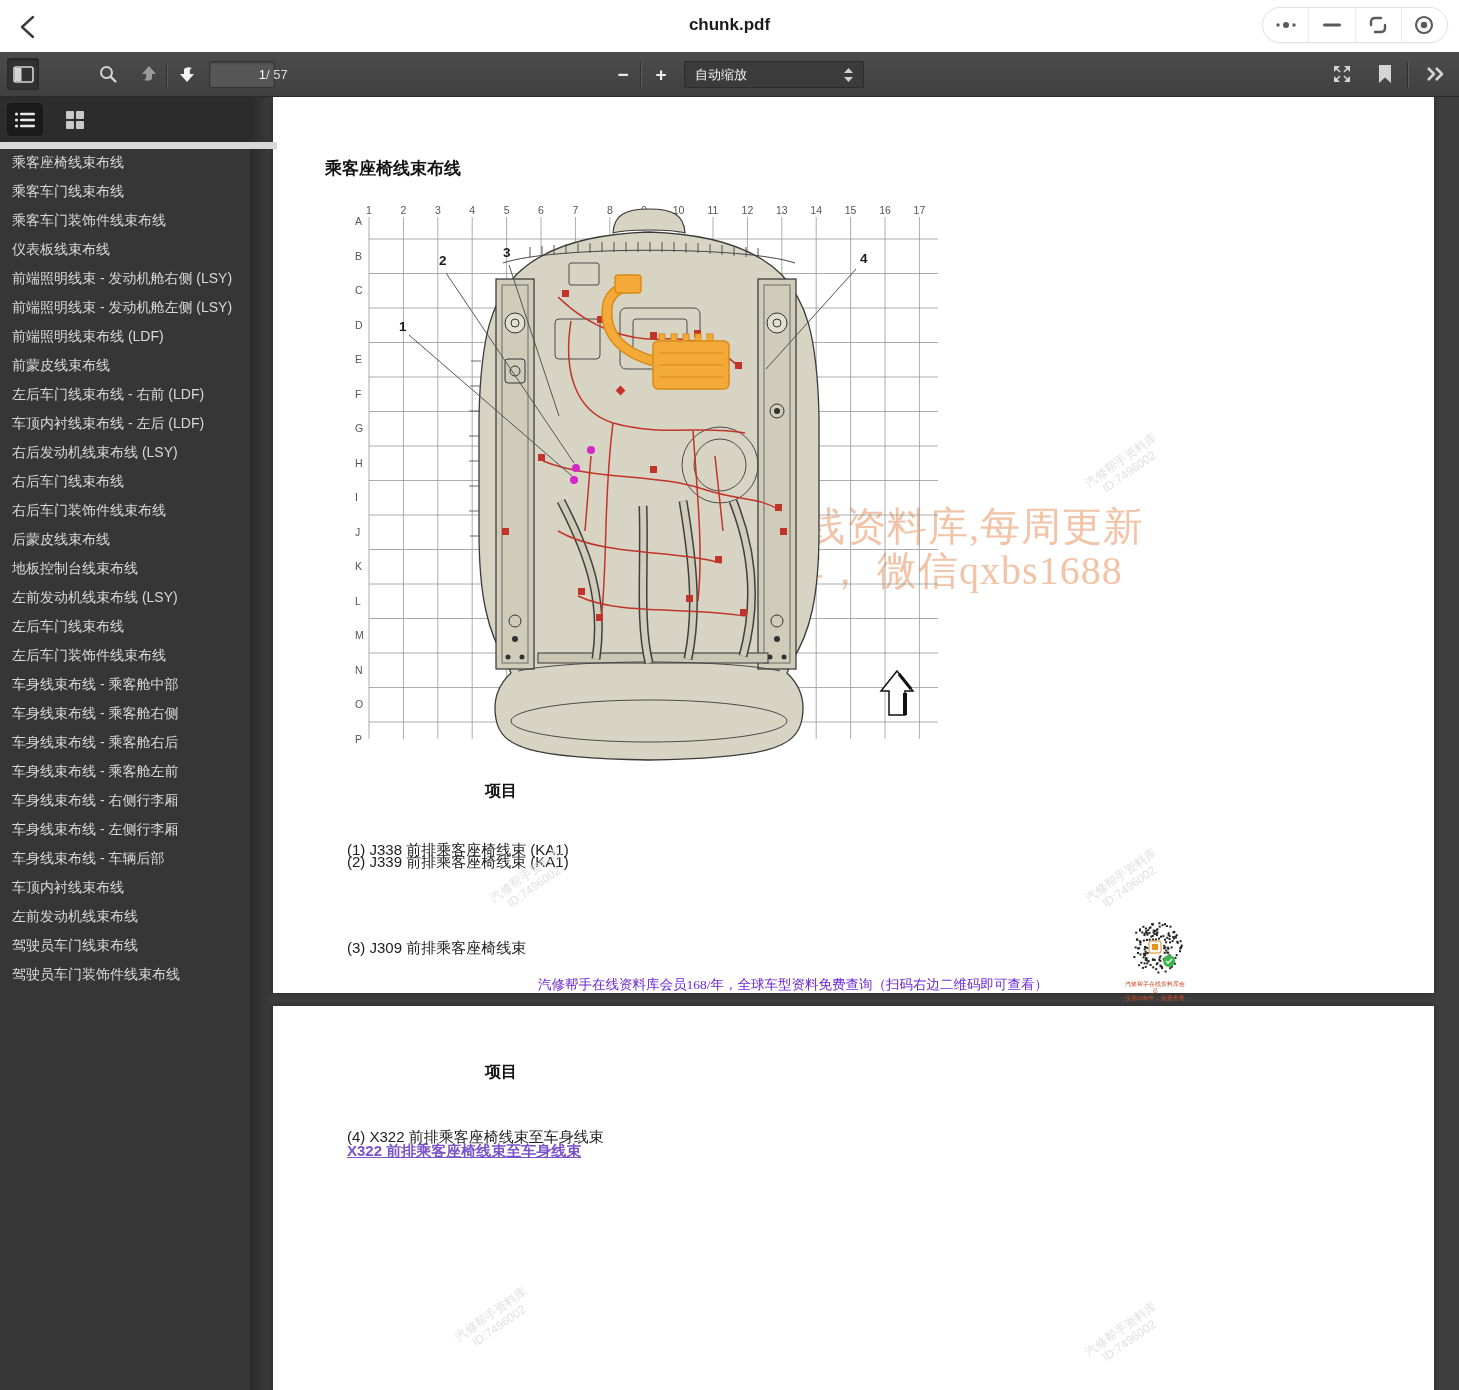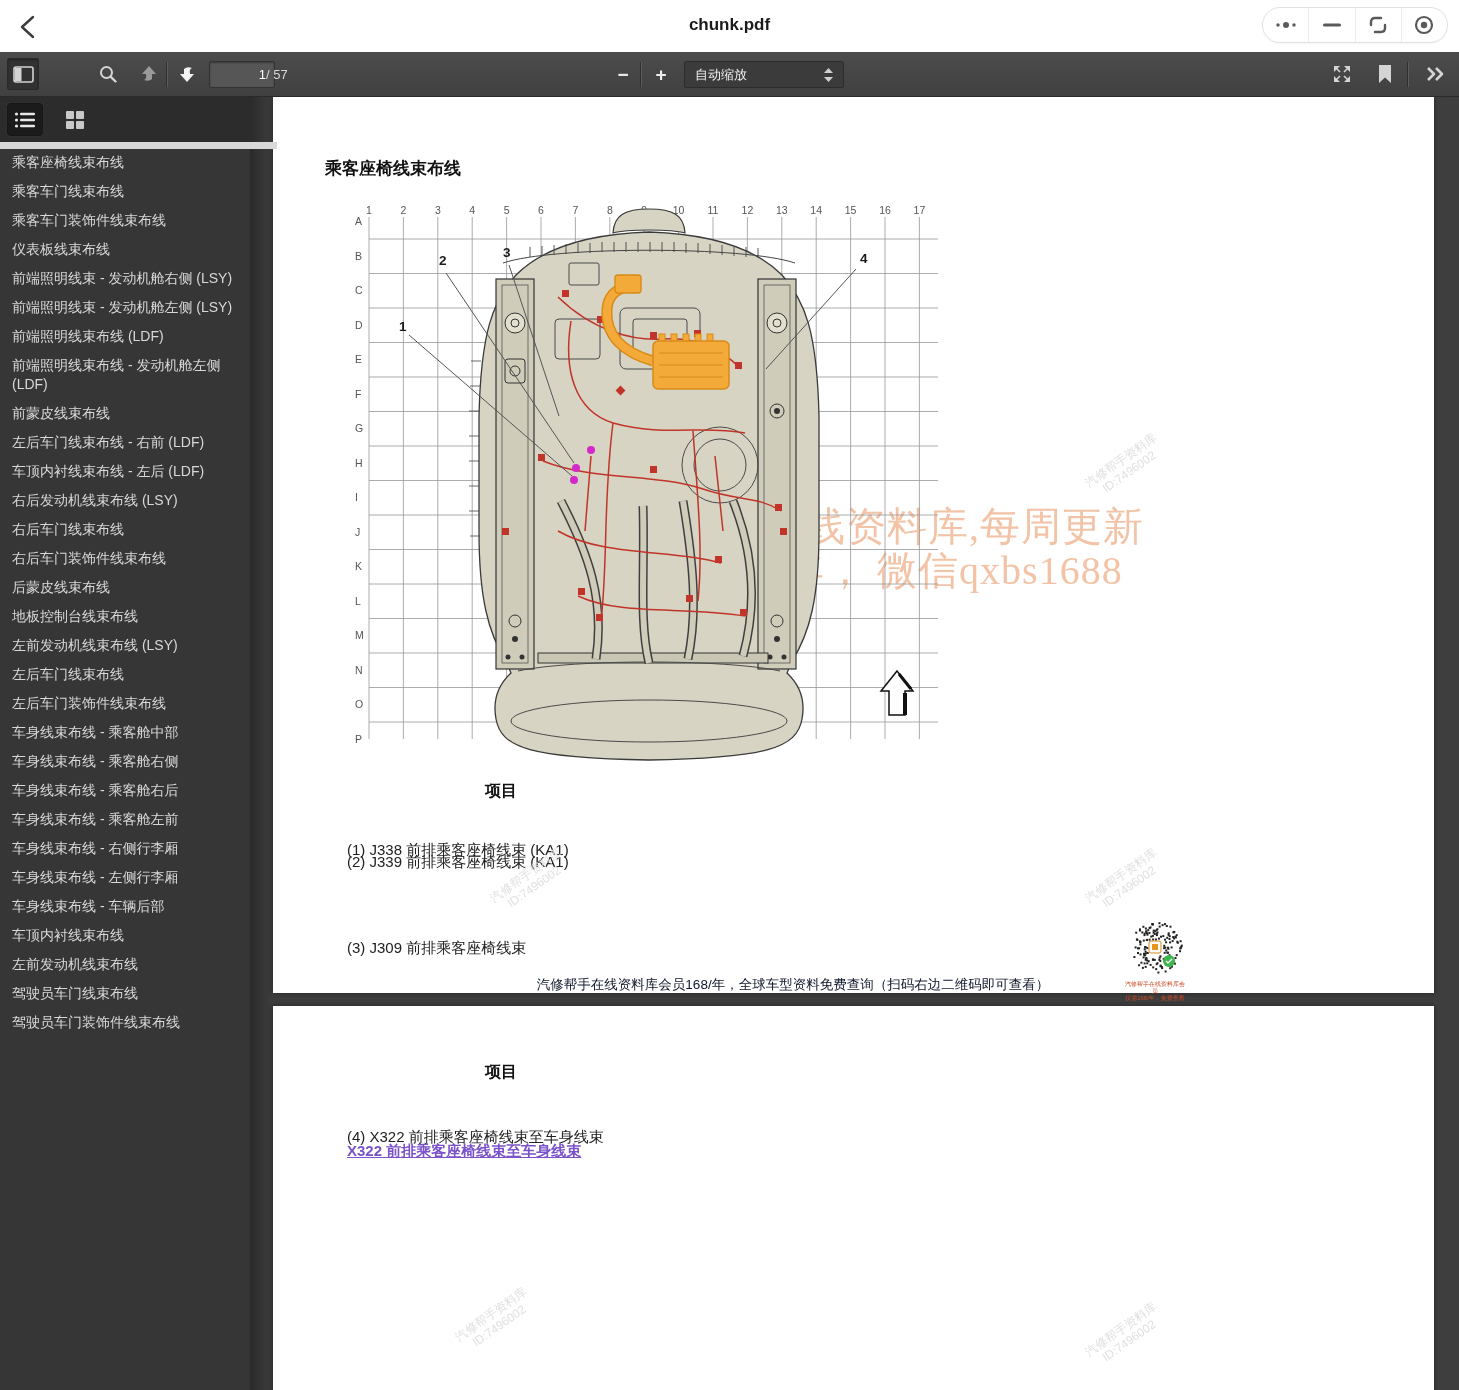--- a/index.html
+++ b/index.html
@@ -23,21 +23,21 @@
   .tb-sep { position:absolute; top:10px; width:1px; height:25px; background:#5c5c5c; box-shadow:-1px 0 0 #2f2f2f; }
   .tb-btn { position:absolute; top:6px; width:32px; height:32px; border-radius:2px;
     display:flex; align-items:center; justify-content:center; cursor:pointer; }
   .tb-btn.toggled { background:#323232; border:1px solid #2a2a2a; box-shadow:inset 0 1px 2px rgba(0,0,0,.35); }
   .page-input { position:absolute; left:209px; top:9px; width:66px; height:27px;
     background:#565656; border:1px solid #333; border-radius:2px; color:#fff;
     font-size:13px; text-align:right; padding-right:8px; box-shadow:inset 0 1px 2px rgba(0,0,0,.35);
     font-family:"Liberation Sans", sans-serif; }
   .page-count { position:absolute; left:266px; top:15px; color:#d8d8d8; font-size:13px; }
   .zoom-glyph { color:#ededed; font-size:19px; font-weight:bold; line-height:1; }
-  .zoom-select { position:absolute; left:684px; top:9px; width:160px; height:27px;
+  .zoom-select { position:absolute; left:684px; top:9px; width:180px; height:27px;
     background:#3b3b3b; border:1px solid #2c2c2c; border-radius:2px; color:#f0f0f0;
     font-size:13px; display:flex; align-items:center; padding:0 10px; cursor:pointer; }
   .zoom-select .caret { margin-left:auto; }
   .progress-strip { position:absolute; left:0; top:90px; width:277px; height:7px;
     background:#d8d8d8; z-index:16; }
 
   
   .sidebar { position:absolute; left:0; top:97px; width:250px; bottom:0;
     background:#363636; z-index:10; }
   .sidebar-toolbar { position:absolute; left:0; top:0; width:250px; height:45px; background:#2c2c2c; }
@@ -209,21 +209,20 @@
     </div>
   </div>
   <div class="outline-list">
       <div class="outline-item">乘客座椅线束布线</div>
       <div class="outline-item">乘客车门线束布线</div>
       <div class="outline-item">乘客车门装饰件线束布线</div>
       <div class="outline-item">仪表板线束布线</div>
       <div class="outline-item">前端照明线束 - 发动机舱右侧 (LSY)</div>
       <div class="outline-item">前端照明线束 - 发动机舱左侧 (LSY)</div>
       <div class="outline-item">前端照明线束布线 (LDF)</div>
-      <div class="outline-item">前端照明线束布线 - 发动机舱左侧 (LDF)</div>
       <div class="outline-item">前蒙皮线束布线</div>
       <div class="outline-item">左后车门线束布线 - 右前 (LDF)</div>
       <div class="outline-item">车顶内衬线束布线 - 左后 (LDF)</div>
       <div class="outline-item">右后发动机线束布线 (LSY)</div>
       <div class="outline-item">右后车门线束布线</div>
       <div class="outline-item">右后车门装饰件线束布线</div>
       <div class="outline-item">后蒙皮线束布线</div>
       <div class="outline-item">地板控制台线束布线</div>
       <div class="outline-item">左前发动机线束布线 (LSY)</div>
       <div class="outline-item">左后车门线束布线</div>
@@ -481,21 +480,21 @@
         </g>
     </svg>
 
     <div class="section-heading" style="top:684px;">项目</div>
     <div>
         <div class="doc-item" style="top: 732px;">(1) J338 前排乘客座椅线束 (KA1)</div>
         <div class="doc-item" style="top: 744px;">(2) J339 前排乘客座椅线束 (KA1)</div>
         <div class="doc-item" style="top: 830px;">(3) J309 前排乘客座椅线束</div>
       </div>
 
-    <div class="footer-notice" style="color: #0f172a;">汽修帮手在线资料库会员168/年，全球车型资料免费查询（扫码右边二维码即可查看）</div>
+    <div class="footer-notice" style="color: #6d28d9; font-family: Liberation Serif, serif;">汽修帮手在线资料库会员168/年，全球车型资料免费查询（扫码右边二维码即可查看）</div>
 
     <div class="qr-block">
       <svg width="56" height="56" viewBox="0 0 56 56">
         <g id="qr-dots" fill="#222">
             <rect x="52.6" y="28.0" width="2" height="2"></rect>
             <rect x="25.1" y="39.4" width="2" height="2"></rect>
             <rect x="25.7" y="10.6" width="2" height="2"></rect>
             <rect x="17.7" y="46.9" width="2" height="2"></rect>
             <rect x="28.6" y="10.2" width="2" height="2"></rect>
             <rect x="20.2" y="10.2" width="2" height="2"></rect>

